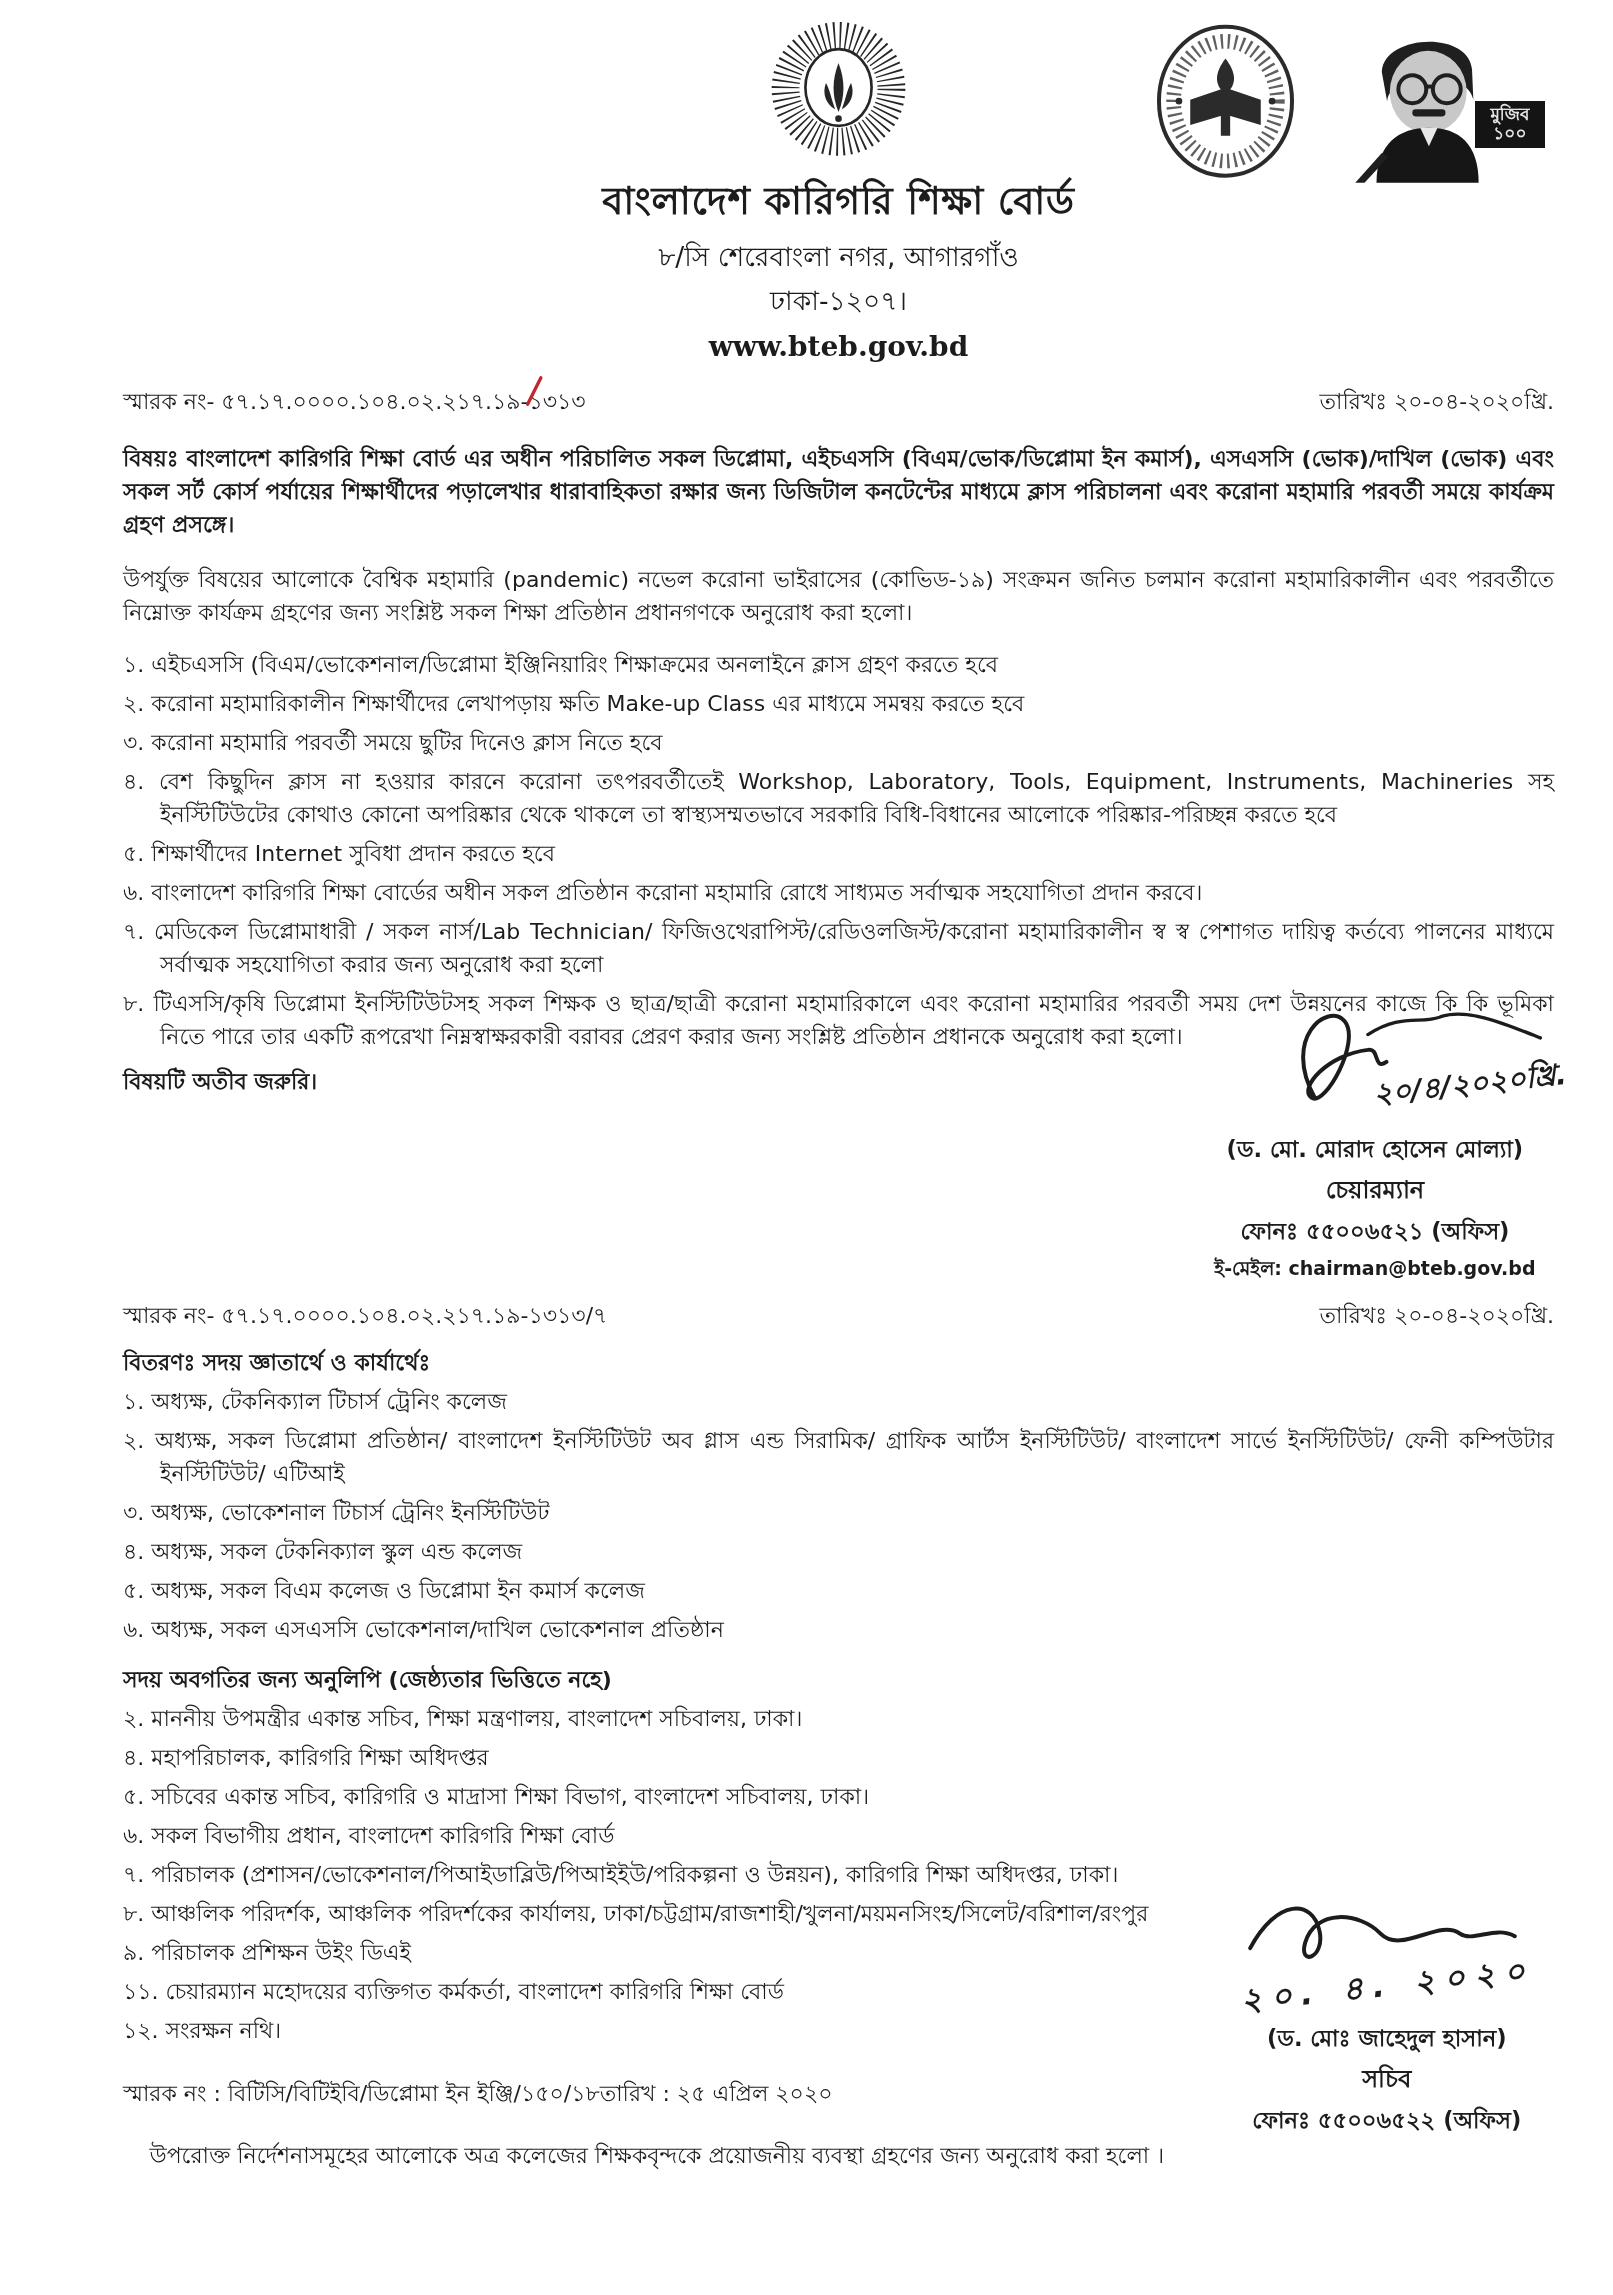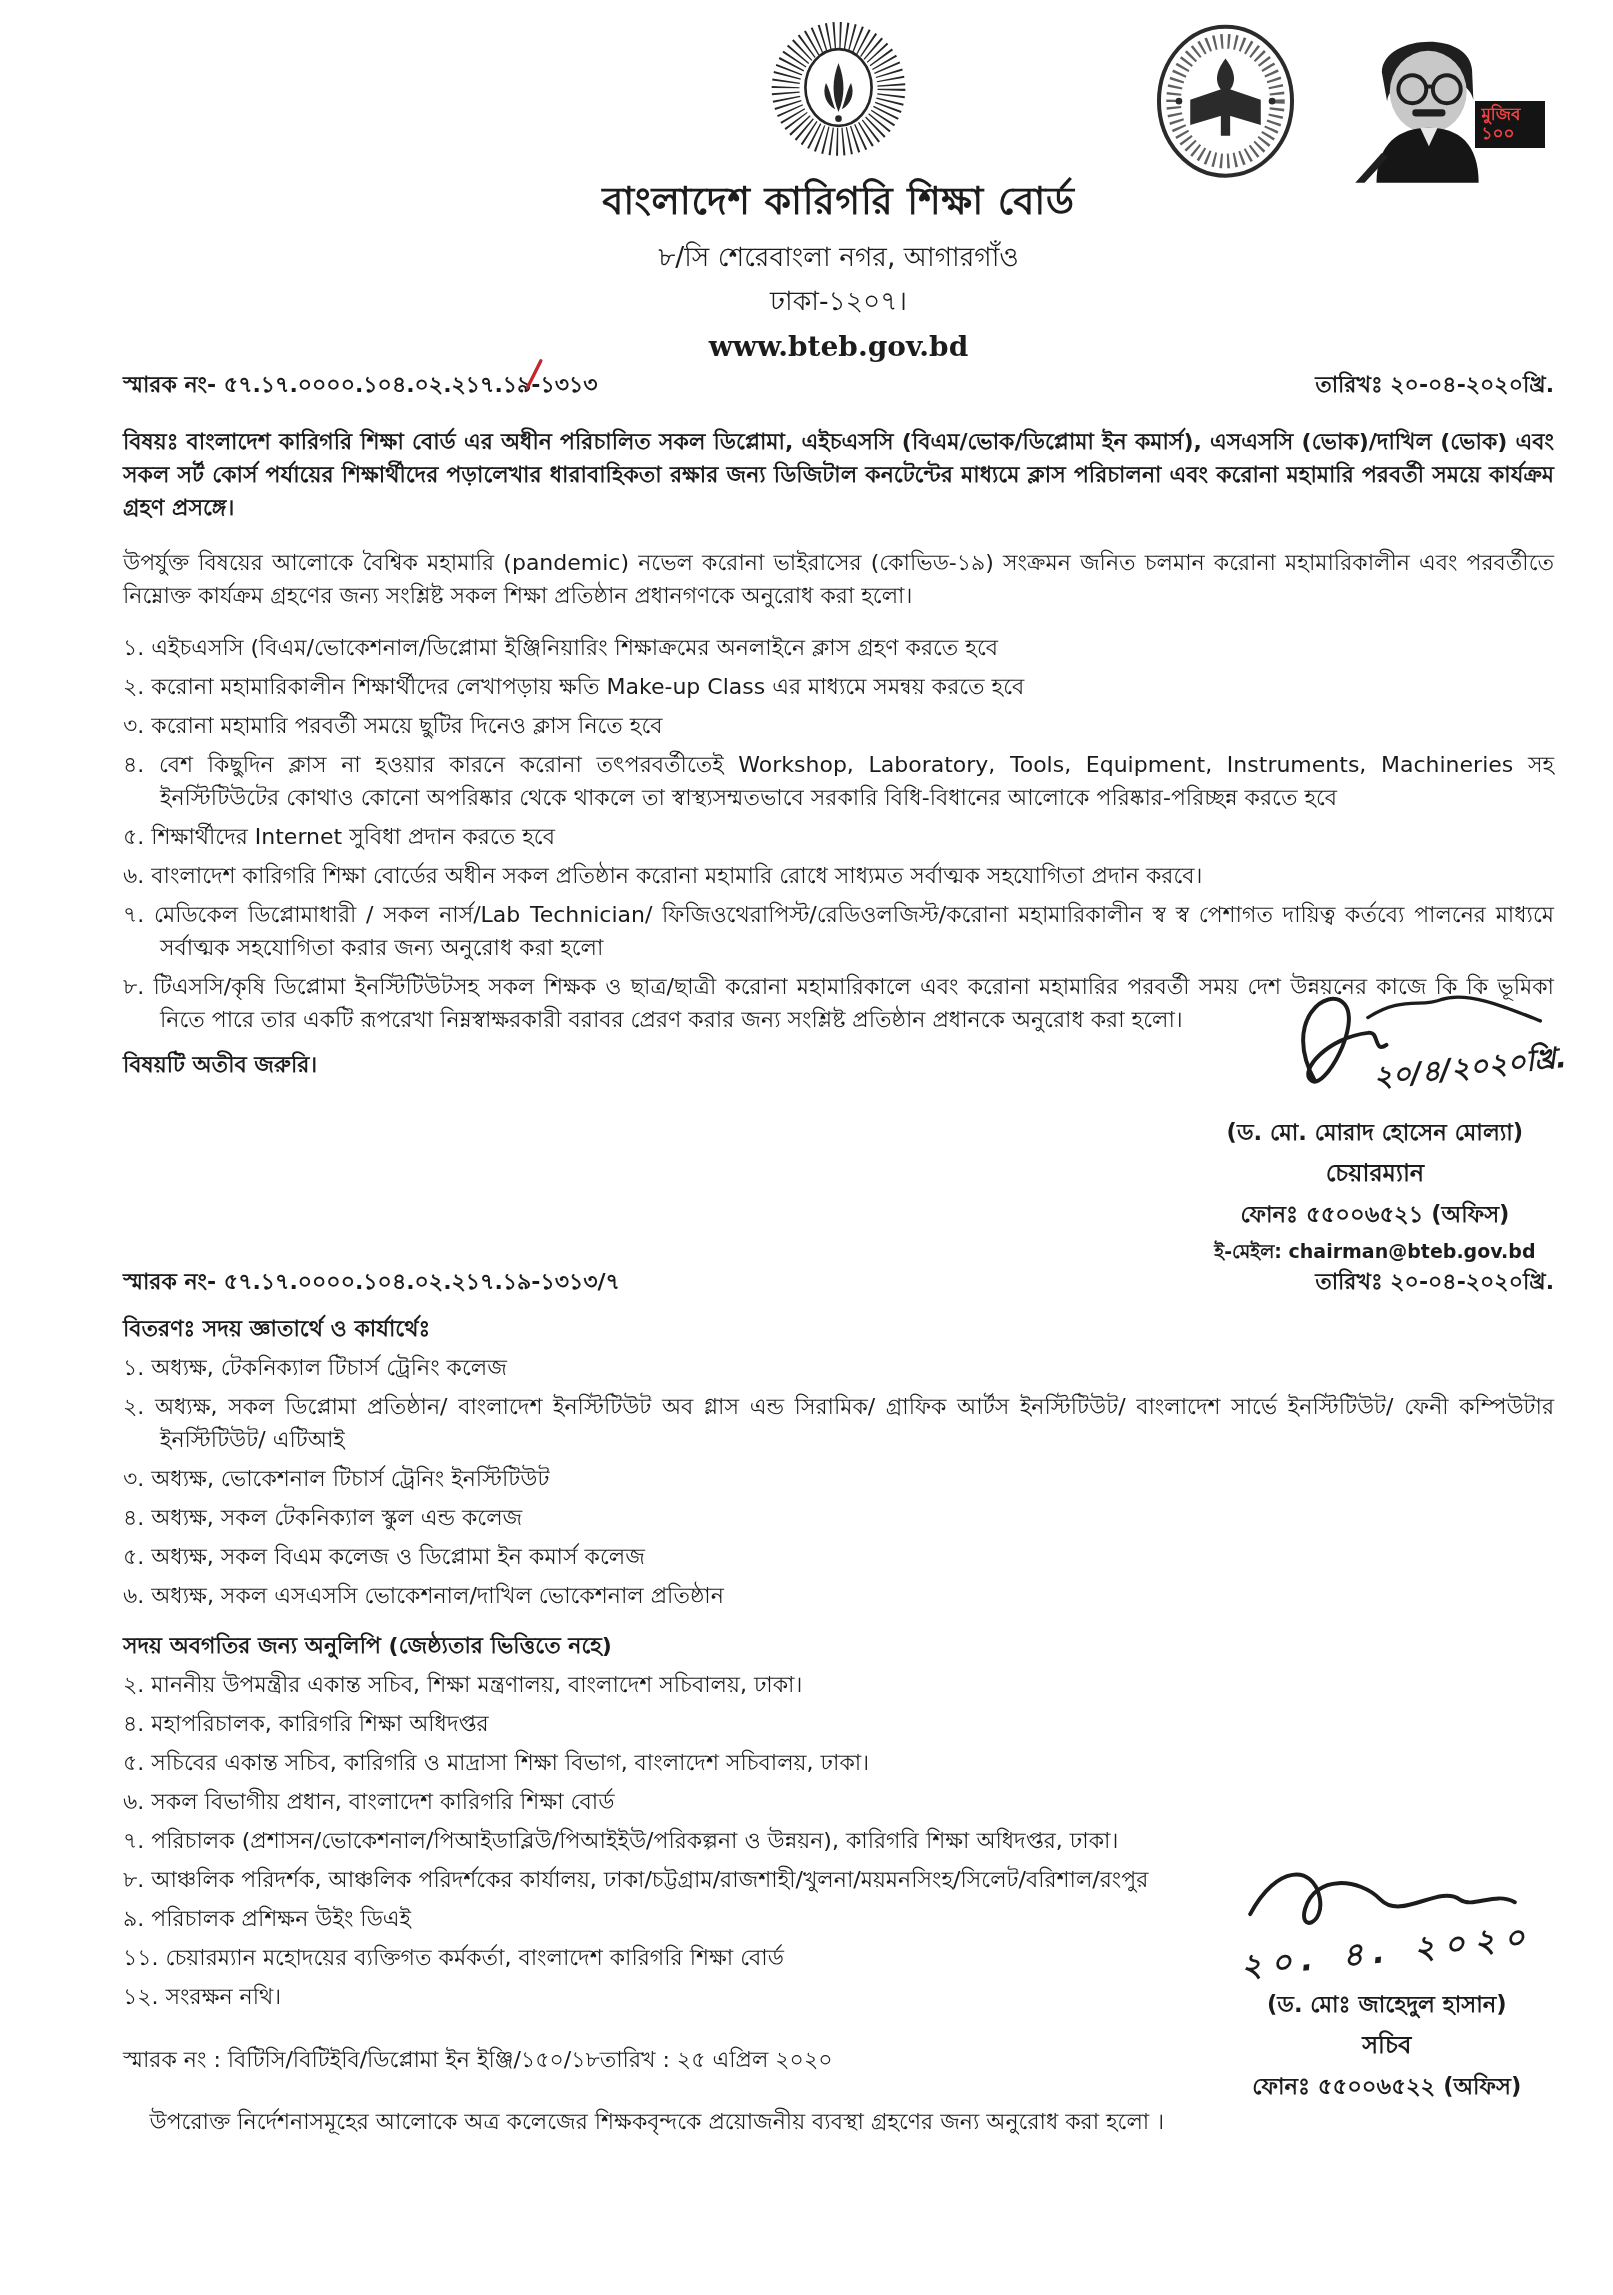--- a/index.html
+++ b/index.html
@@ -16,23 +16,23 @@
     overflow:hidden;
   }
   .header{position:relative;text-align:center;margin:0 auto;width:1062px;}
   .seal-center{display:inline-block;margin-top:5.3px;}
   .org-name{font-size:38px;font-weight:bold;letter-spacing:0.7px;margin-top:2.7px;}
   .addr{font-size:26.5px;margin-top:6.6px;}
   .addr2{font-size:26.5px;margin-top:4px;}
   .website{font-size:28px;font-weight:bold;margin-top:5.3px;font-family:"DejaVu Serif","Liberation Serif",serif;}
   .corner-logos{position:absolute;top:20px;right:73px;display:flex;gap:40px;align-items:flex-start;}
   .mujib-wrap{position:relative;}
-  .mujib-text{position:absolute;right:-4px;bottom:35px;background:#141414;color:#ef4444;
-    font-size:17px;font-weight:bold;padding:4px 6.6px;line-height:1.15;width:57px;text-align:left;}
-  .memo-row{display:flex;justify-content:space-between;align-items:flex-start;margin-top:0;position:relative;font-weight:bold;}
+  .mujib-text{position:absolute;right:-4px;bottom:35px;background:#141414;color:#e5e5e5;
+    font-size:17px;font-weight:bold;padding:4px 6.6px;line-height:1.15;width:57px;text-align:center;}
+  .memo-row{display:flex;justify-content:space-between;align-items:flex-start;margin-top:17px;position:relative;}
   .memo-num{position:relative;}
   .red-mark{position:absolute;left:398px;top:-9.3px;}
   .subject{font-weight:bold;text-align:justify;margin-top:24px;}
   .para{text-align:justify;margin-top:22.6px;}
   .directives{margin-top:18.6px;}
   .li{margin-top:6px;padding-left:37px;text-indent:-37px;text-align:justify;}
   .urgent{font-weight:bold;margin-top:12px;}
   .chair-row{display:flex;justify-content:flex-end;margin-top:-100px;}
   .sig-block{text-align:center;margin-right:6.6px;}
   .sig-art{position:relative;display:inline-block;}

